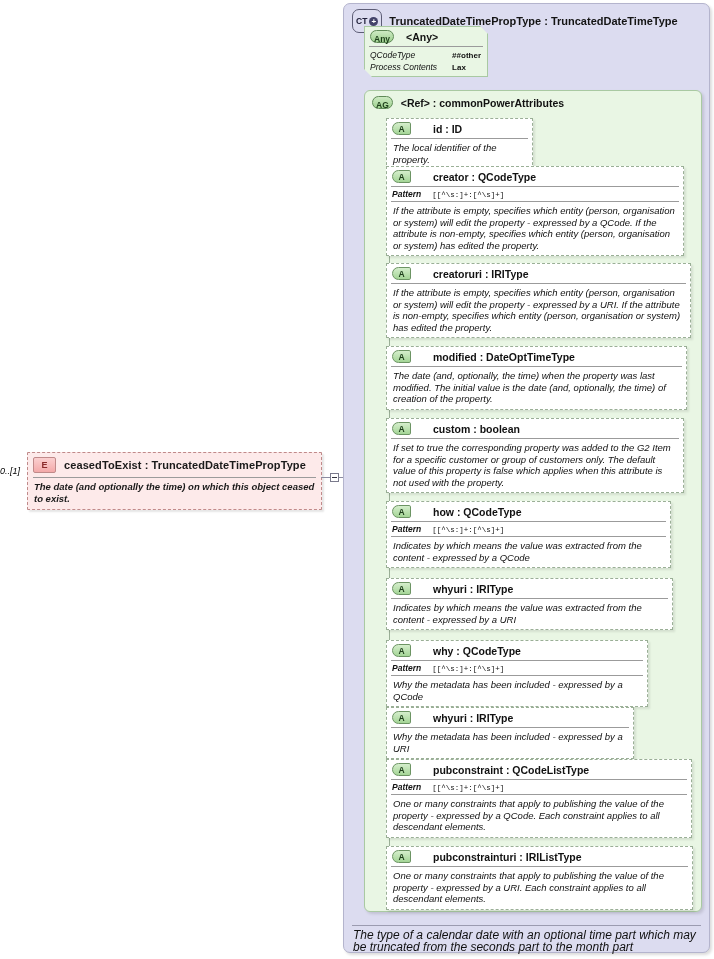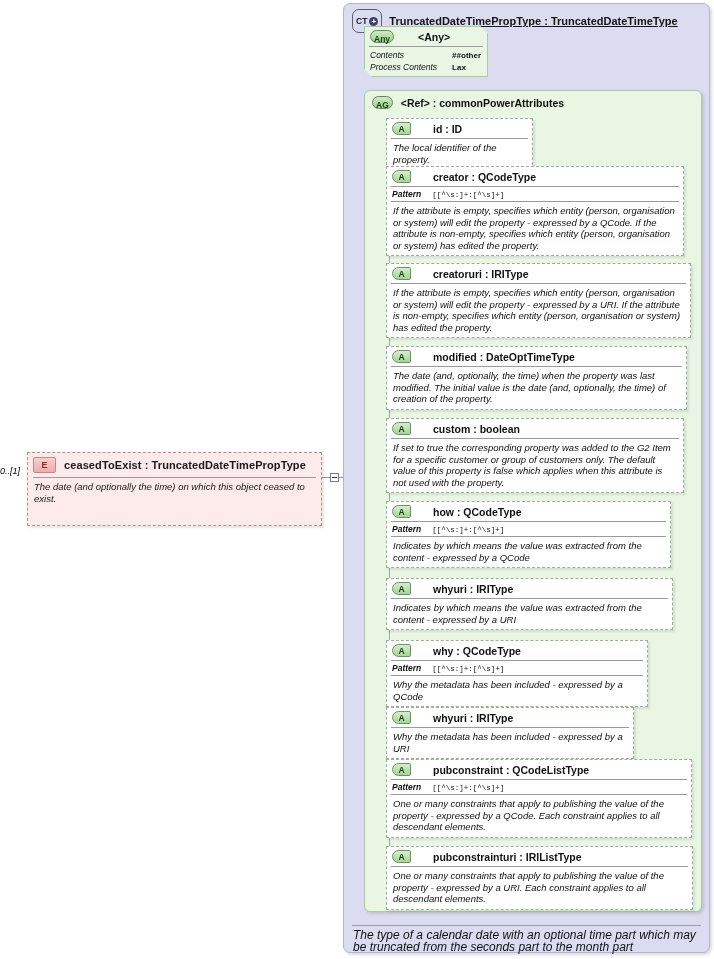--- a/index.html
+++ b/index.html
@@ -53,22 +53,23 @@
     white-space: nowrap;
     letter-spacing: .1px;
   }
   #elem-card .ec-sep {
     height: 1px; background: #9b9b9b; margin: 0 5px;
   }
   #elem-card .ec-doc {
     font-size: 9.5px;
     font-style: italic;
     color: #1a1a1a;
-    padding: 3px 6px 20px 6px;
+    padding: 3px 6px 4px 6px;
     line-height: 12px;
+    font-weight: bold;
   }
   #card-label {
     position: absolute;
     left: 0px; top: 466px;
     font-size: 9px;
     font-style: italic;
     color: #000;
     white-space: nowrap;
   }
   
@@ -126,21 +127,20 @@
     font-size: 8px;
     line-height: 9px;
     text-align: center;
     font-weight: bold;
   }
   #ct-title {
     font-size: 11px;
     font-weight: bold;
     color: #141414;
     white-space: nowrap;
-    text-decoration: underline;
   }
   #ct-doc-sep {
     position: absolute;
     left: 8px; top: 921px;
     width: 349px; height: 1px;
     background: #9b9bb0;
   }
   #ct-doc {
     position: absolute;
     left: 9px; top: 925px;
@@ -175,21 +175,21 @@
     text-align: center;
     font-size: 8.5px;
     font-weight: bold;
     color: #1d3d1a;
     background: linear-gradient(to bottom,#cdeac3,#9ed18f);
     border: 1px solid #5f8a57;
     border-radius: 7px;
     box-sizing: border-box;
   }
   #any-box .any-title {
-    margin-left: 24px;
+    margin-left: 12px;
     font-size: 10.5px;
     font-weight: bold;
     color: #111;
   }
   #any-box .any-sep { height:1px; background:#9b9b9b; margin: 0 4px; }
   #any-box table {
     border-collapse: collapse;
     margin: 2px 4px 3px 4px;
     font-size: 8.5px;
   }
@@ -316,21 +316,21 @@
 
   <div id="any-box">
     <div class="any-head">
       <span class="badge-round">Any</span>
       <span class="any-title">&lt;Any&gt;</span>
     </div>
     <div class="any-sep"></div>
     <table>
       <tbody>
           <tr>
-        <td class="k">Contents</td>
+        <td class="k">QCodeType</td>
         <td class="v">##other</td>
       </tr>
       <tr>
         <td class="k">Process Contents</td>
         <td class="v">Lax</td>
       </tr>
     </tbody>
       </table>
   </div>
 

